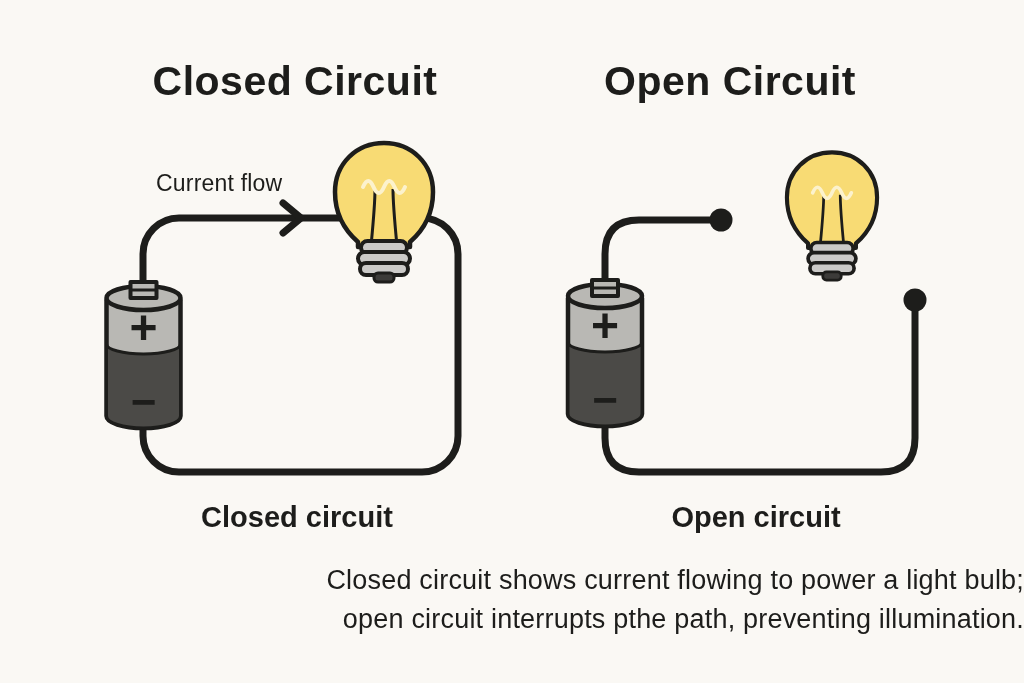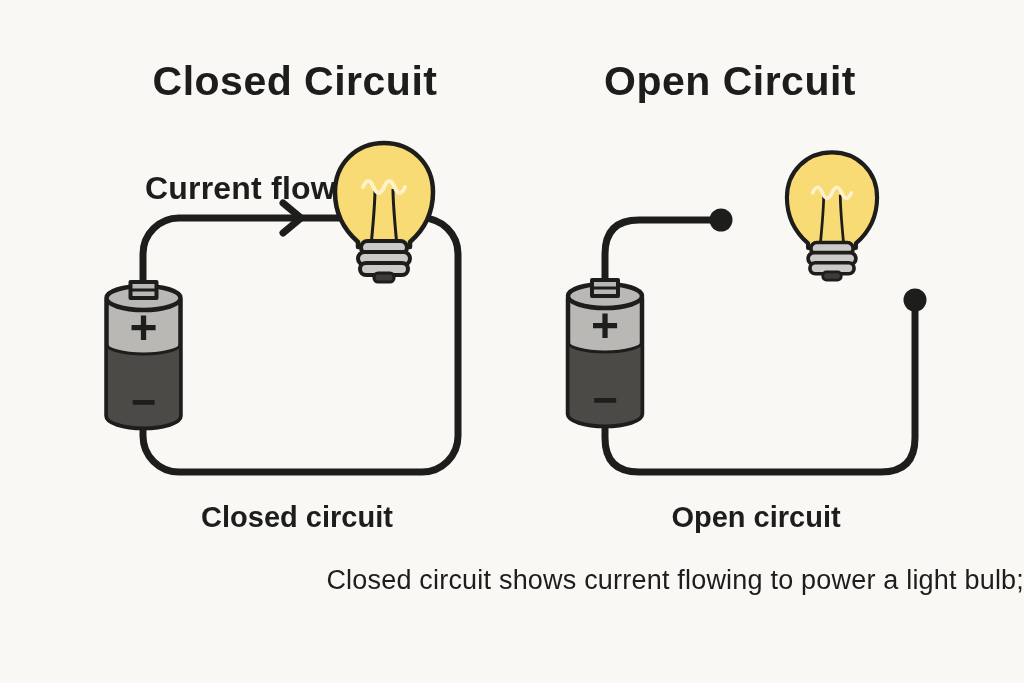--- a/index.html
+++ b/index.html
@@ -12,21 +12,21 @@
   }
   .stage{position:relative;width:1024px;height:683px;}
   .stage svg{position:absolute;left:0;top:0;}
   .txt{position:absolute;white-space:nowrap;}
   .title{
     font-size:41px;font-weight:800;letter-spacing:0.5px;
     text-align:center;width:400px;
   }
   .title-left{left:95px;top:58px;}
   .title-right{left:530px;top:58px;}
-  .flow-label{left:145px;top:170px;font-size:32px;font-weight:700;letter-spacing:0.2px;}
+  .flow-label{left:156px;top:170px;font-size:23px;font-weight:400;letter-spacing:0.2px;}
   .sub-label{
     font-size:29px;font-weight:700;text-align:center;width:400px;top:501px;
   }
   .sub-left{left:97px;}
   .sub-right{left:556px;}
   .footer-line{
     left:0;width:1024px;text-align:right;
     font-size:27px;font-weight:400;letter-spacing:0.2px;
   }
   .footer-1{top:565px;}
@@ -83,13 +83,14 @@
 
   <div class="txt title title-left">Closed Circuit</div>
   <div class="txt title title-right">Open Circuit</div>
 
   <div class="txt flow-label">Current flow</div>
 
   <div class="txt sub-label sub-left">Closed circuit</div>
   <div class="txt sub-label sub-right">Open circuit</div>
 
   <div class="txt footer-line footer-1">Closed circuit shows current flowing to power a light bulb;</div>
+  <div class="txt footer-line footer-2">open circuit interrupts pthe path, preventing illumination.</div>
 </div>
 
 </body></html>

